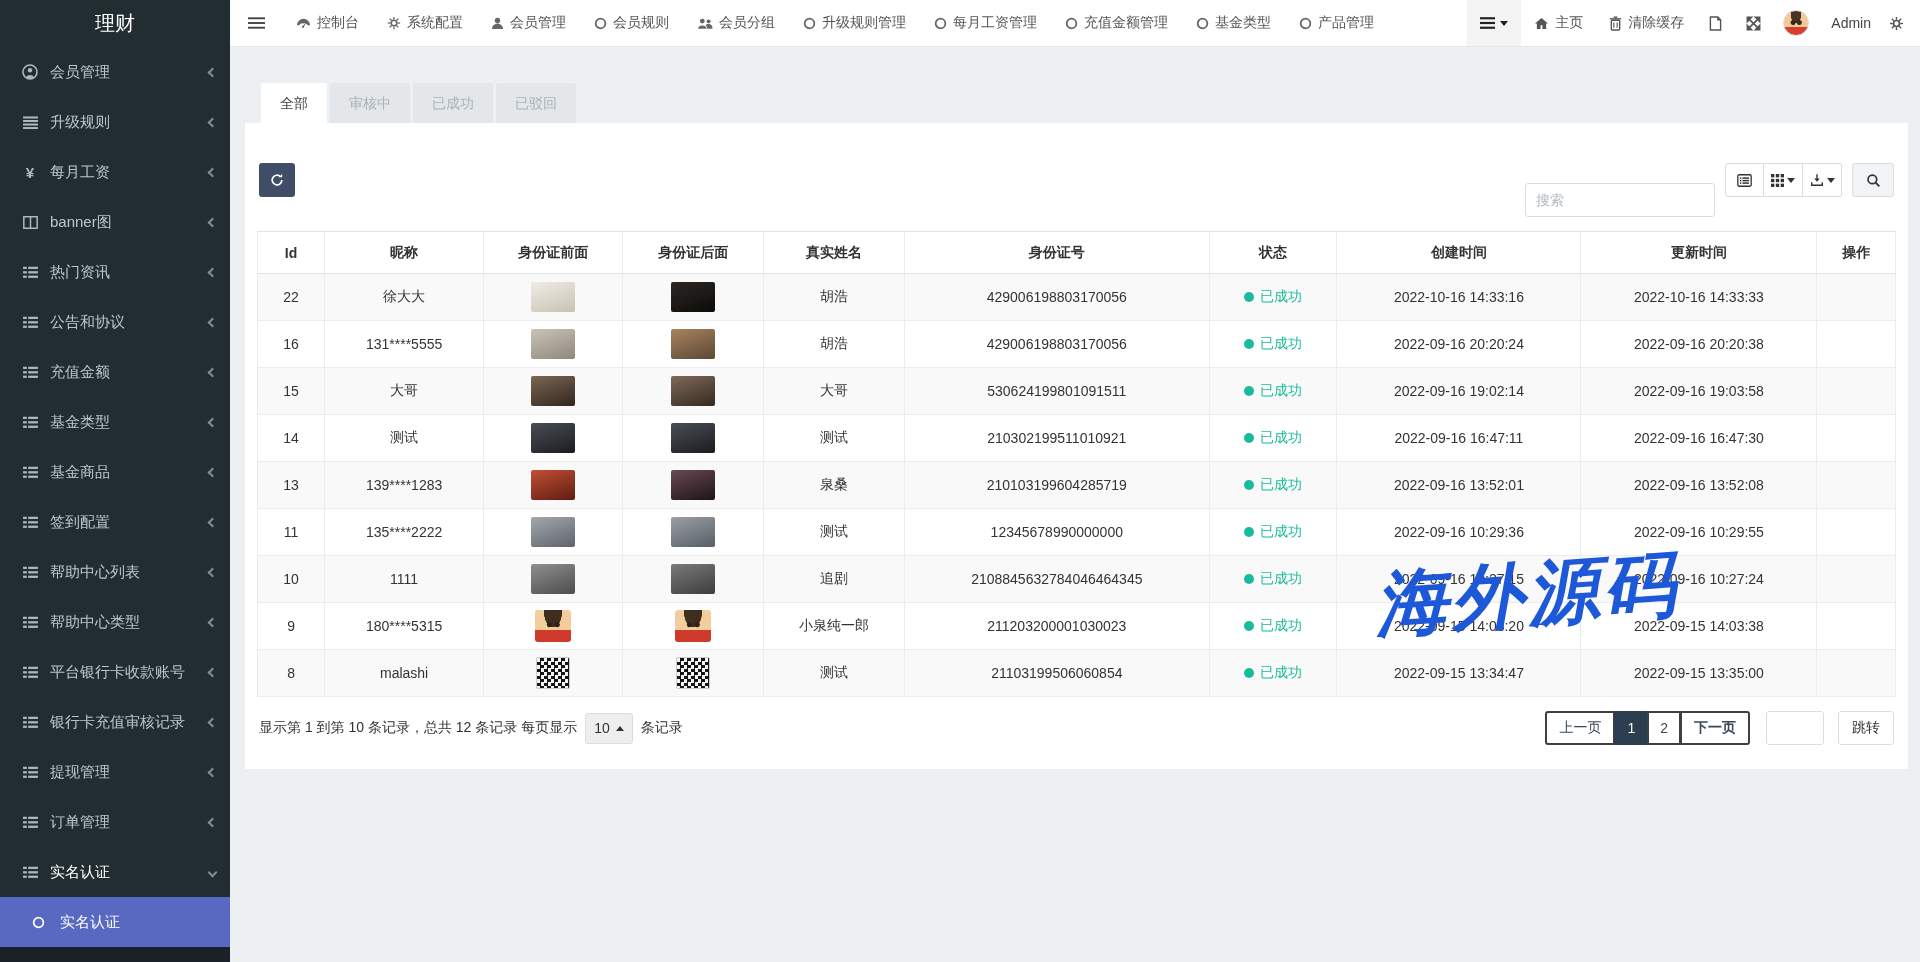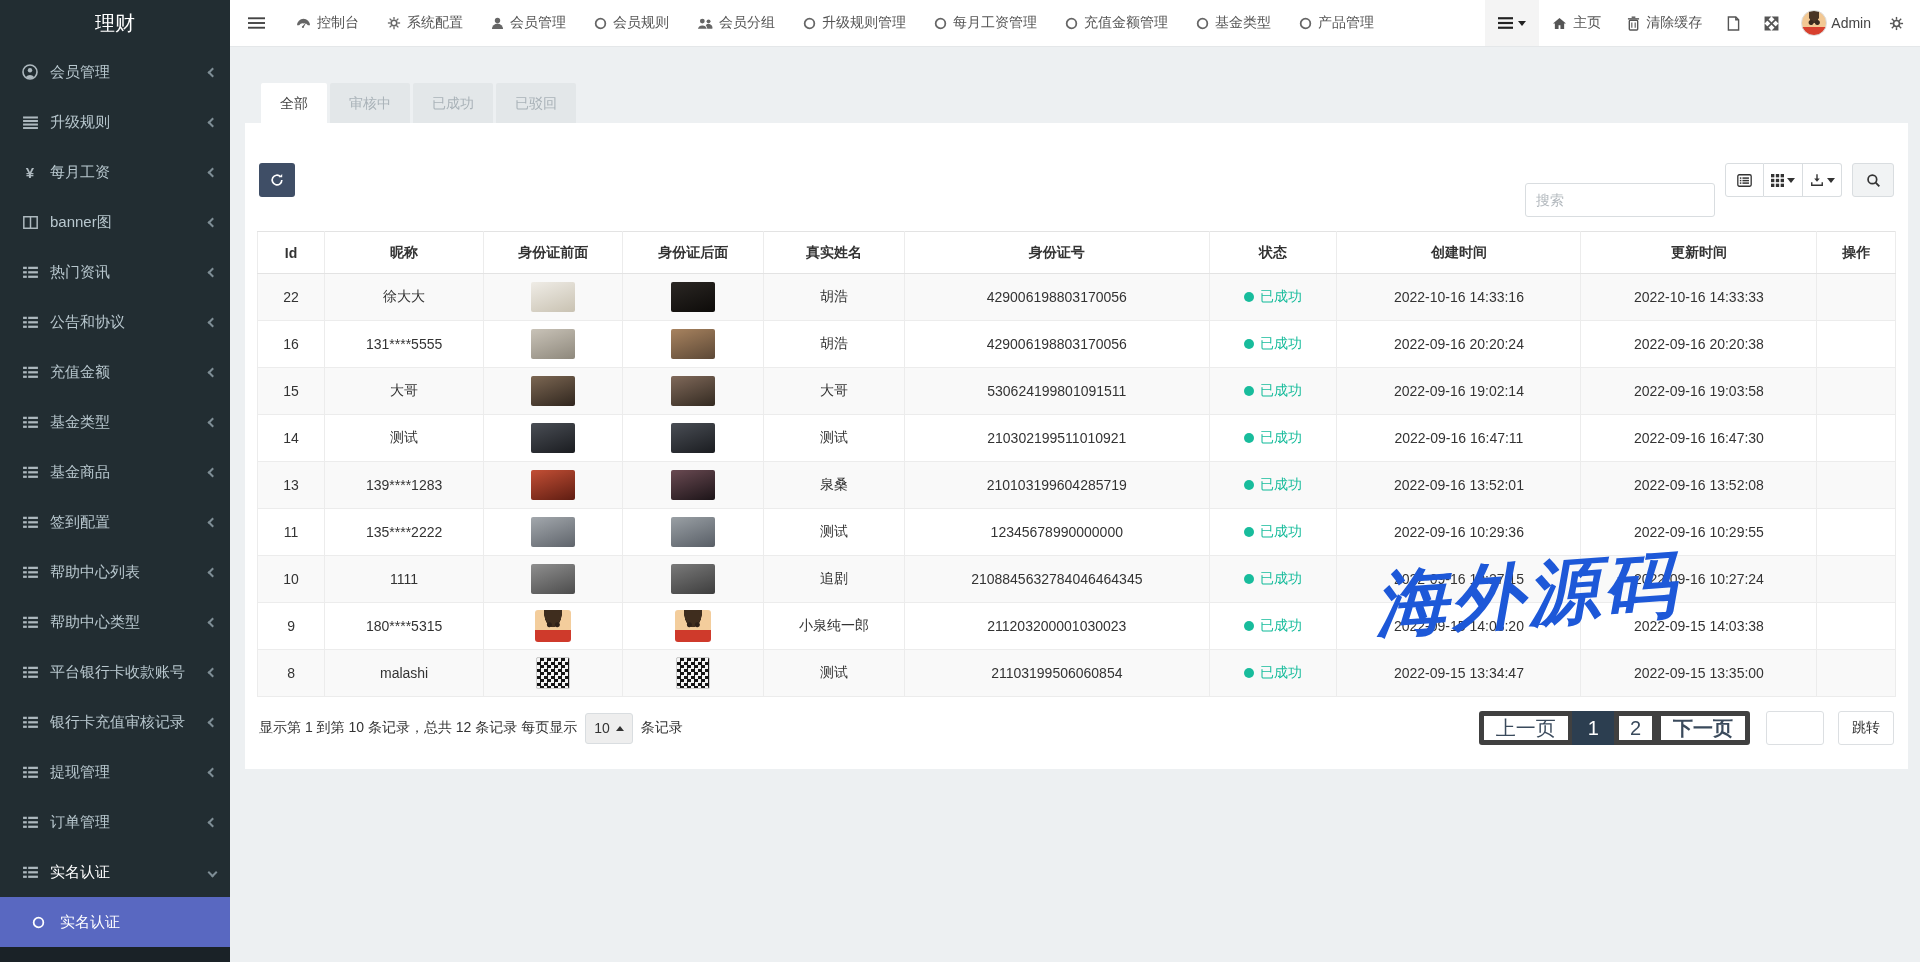--- a/index.html
+++ b/index.html
@@ -40,21 +40,21 @@
   .caret-up { width:0; height:0; border-left:4px solid transparent; border-right:4px solid transparent;
     border-bottom:5px solid #333; display:inline-block; }
   .nav-link { padding:0 13px; color:#555; cursor:pointer; gap:6px; }
   .nav-icon-btn { padding:0 12px; color:#555; cursor:pointer; }
   .avatar { width:26px; height:26px; border-radius:50%; border:1px solid #ddd; display:inline-block;
     background:
       radial-gradient(circle at 38% 48%, #3a2a1e 0 2px, transparent 3px),
       radial-gradient(circle at 64% 48%, #3a2a1e 0 2px, transparent 3px),
       radial-gradient(ellipse at 50% 12%, #4a3525 0 30%, transparent 32%),
       linear-gradient(180deg, #f2c894 0 66%, #d8402e 66%); }
-  .user-wrap { padding:5px 10px; gap:4px; cursor:pointer; color:#444; }
+  .user-wrap { padding:5px 10px; gap:22px; cursor:pointer; color:#444; }
   .gears-wrap { position:relative; padding:0 16px 0 8px; color:#555; cursor:pointer; }
 
   
   .page { padding:36px 12px 0 15px; height:915px; position:relative; }
   .tabs { display:flex; gap:3px; margin-left:16px; }
   .tab { height:40px; line-height:40px; padding:0 19px; background:#e3e7e9; color:#a9b2b8;
     font-size:14px; cursor:pointer; border-radius:2px 2px 0 0; }
   .tab.active { background:#fff; color:#444;text-align:center; }
   .card { background:#fff; padding:12px 12px 14px 12px; min-height:646px; position:relative; }
 
@@ -96,23 +96,23 @@
     width:36px; height:32px; border-radius:3px; }
   .status { font-size:14px; display:inline-flex; align-items:center; gap:6px; }
   .status .dot { width:10px; height:10px; border-radius:50%; display:inline-block; }
 
   
   .table-footer { display:flex; align-items:center; margin-top:14px; padding:0 2px; }
   .summary { color:#333; display:flex; align-items:center; gap:8px; }
   .page-size { height:31px; min-width:46px; background:#eee; border:1px solid #d9dde0; border-radius:3px;
     display:inline-flex; align-items:center; justify-content:center; gap:6px; padding:0 8px; cursor:pointer; }
   .pagination { margin-left:auto; display:flex; align-items:center; }
-  .page-btn { height:34px; min-width:32px; padding:0 12px; border:5px solid #404040; background:#fff;
+  .page-btn { height:34px; min-width:32px; padding:0 12px; border:2px solid #404040; background:#fff;
     color:#3a4a5c; display:inline-flex; align-items:center; justify-content:center; cursor:pointer;
-    margin-left:-1px; font-size:20px; }
+    margin-left:-1px; font-size:14px; }
   .page-btn.first { border-radius:3px 0 0 3px; margin-left:0; }
   .page-btn.last { border-radius:0 3px 3px 0;font-weight:bold; }
   .page-btn.num { padding:0 11px; }
   .page-btn.active { background:#2c3e50; border-color:#2c3e50; color:#fff; }
   .jump-input { width:58px; height:34px; border:1px solid #dcdfe2; border-radius:3px; margin-left:16px;
     padding:0 8px; outline:none; }
   .btn-jump { height:34px; padding:2px 13px; margin-left:14px; border:1px solid #dcdfe2; background:#fff;
     border-radius:3px; color:#333; font-size:14px; cursor:pointer; }
 
   

